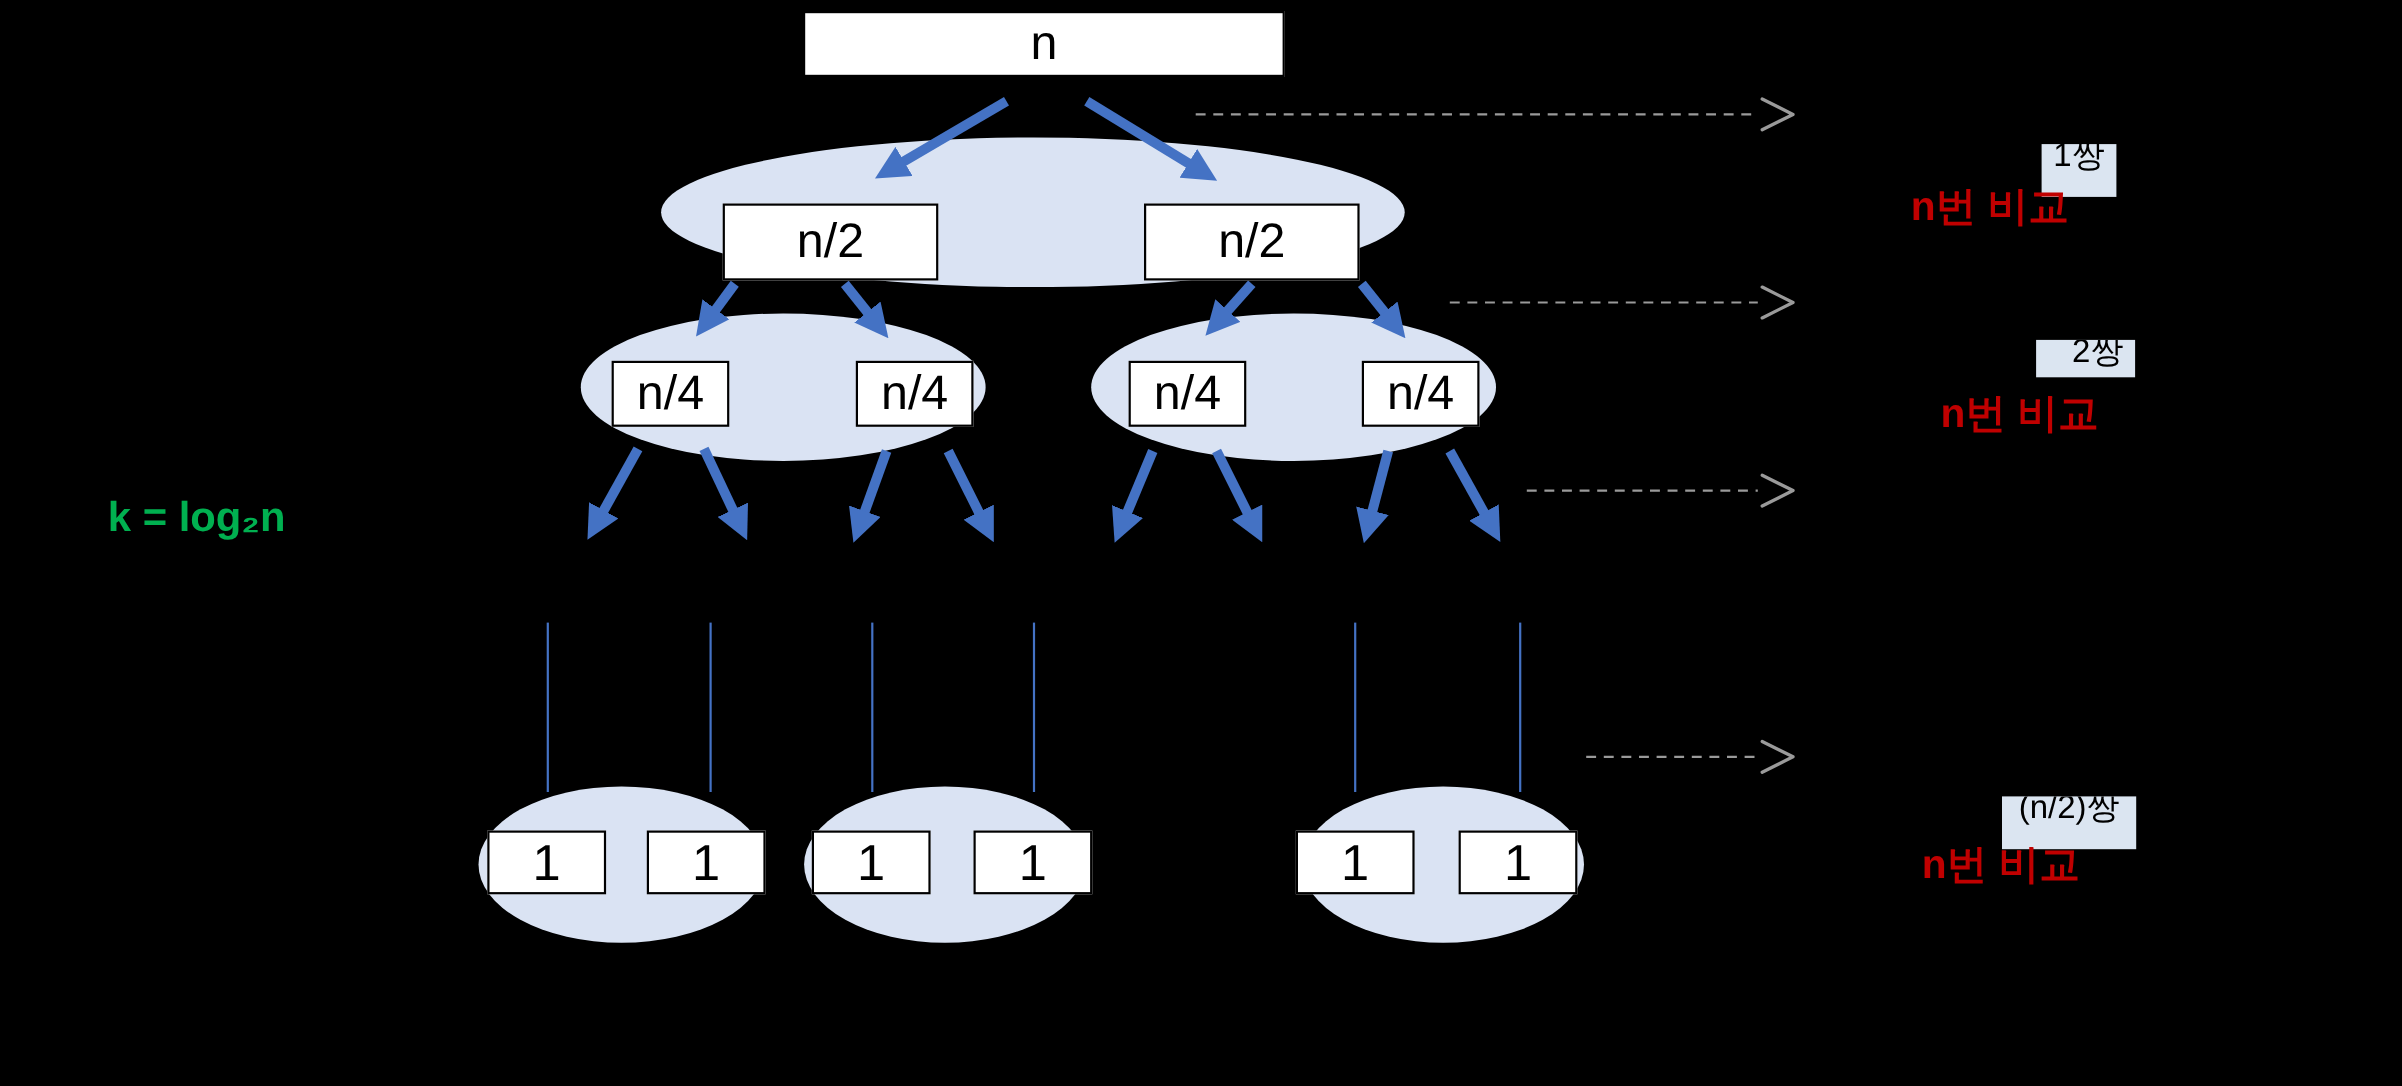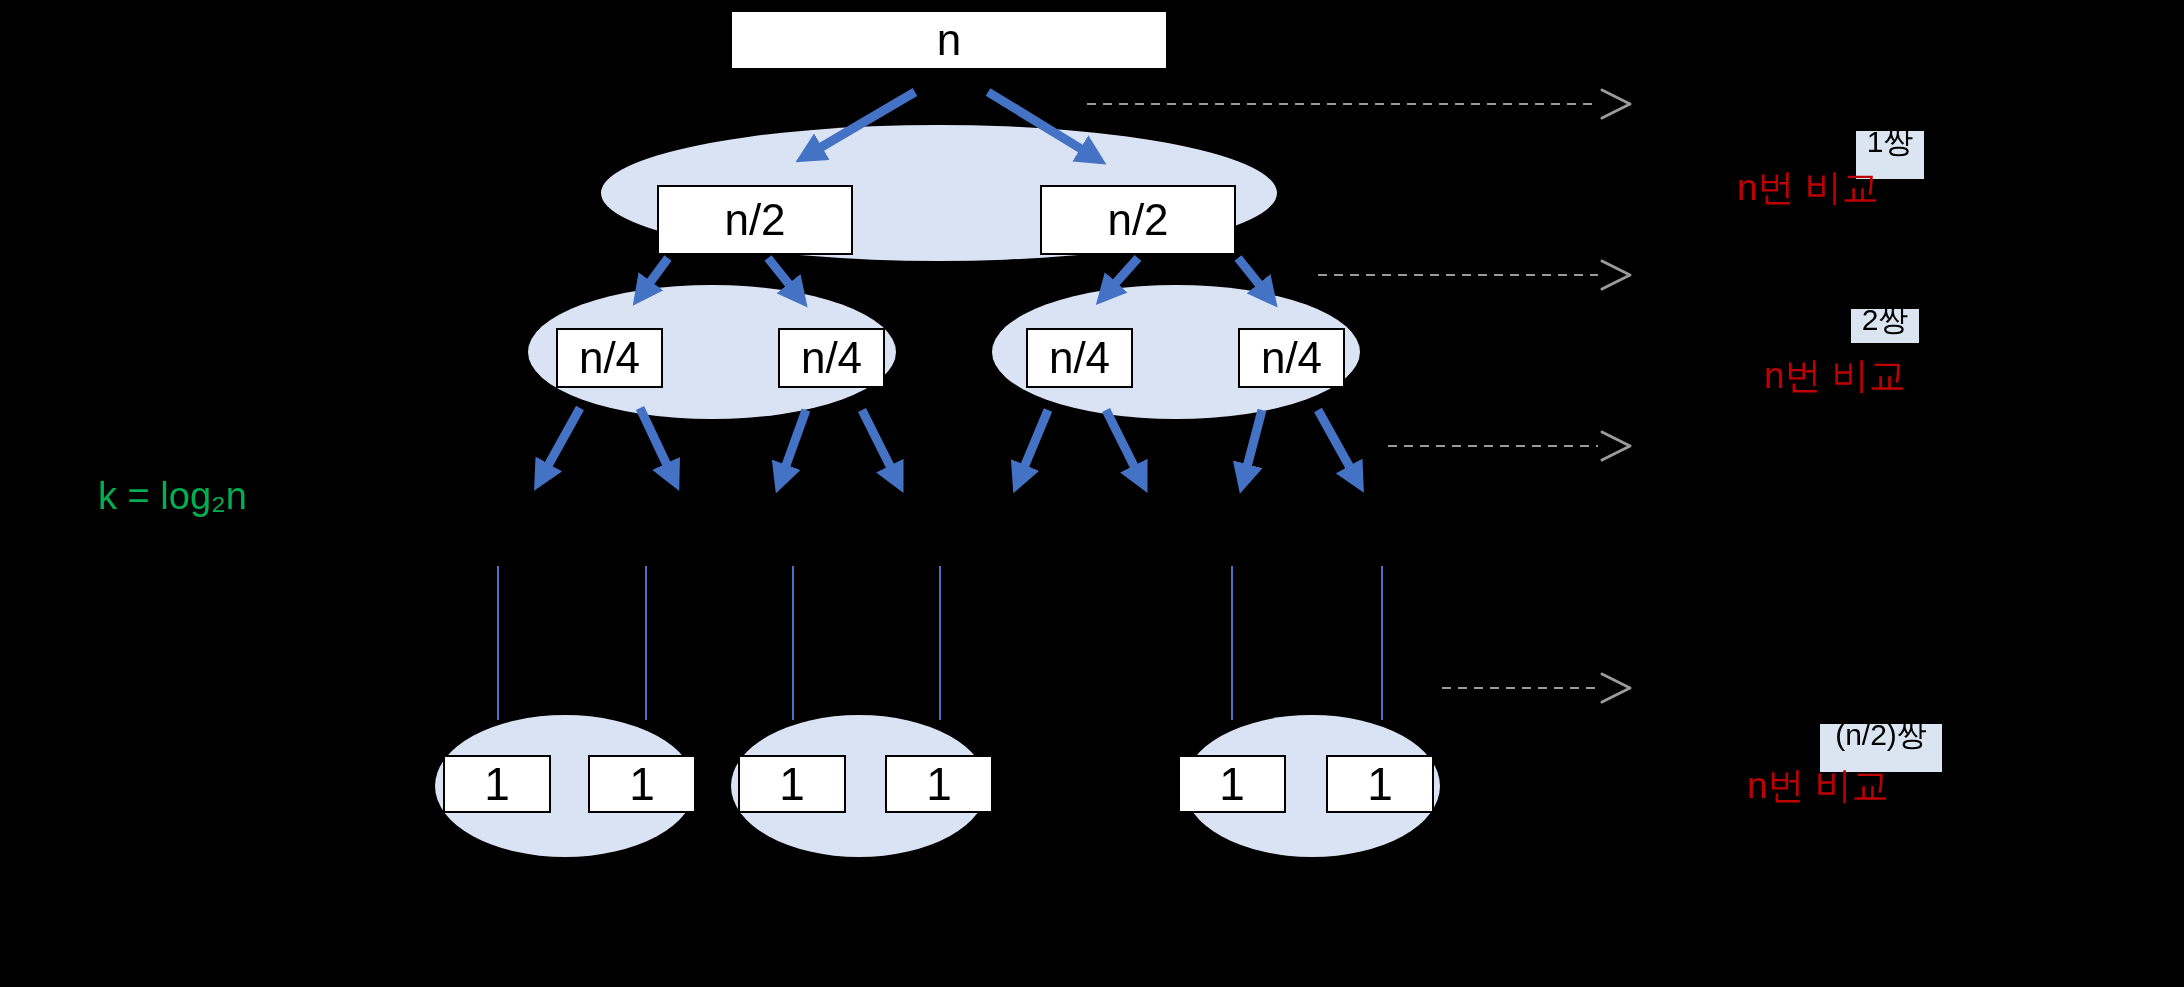--- a/index.html
+++ b/index.html
@@ -20,31 +20,31 @@
   .node{
     position:absolute;box-sizing:border-box;
     background:var(--node-fill,#fff);
     border:2px solid var(--node-border,#000);
     display:flex;align-items:center;justify-content:center;
     font-size:44px;color:#000;line-height:1;
   }
   .leaf{font-size:46px;}
   .formula{
     position:absolute;left:98px;top:450px;
-    font-size:38px;font-weight:normal;
-    color:var(--formula-green,#00b050);white-space:nowrap;margin-top:25px;
+    font-size:38px;font-weight:bold;
+    color:var(--formula-green,#00b050);white-space:nowrap;
   }
   .pairs{
     position:absolute;height:48px;overflow:hidden;
     background:var(--pair-label-bg,#dbe5f1);
     text-align:center;font-size:30px;color:var(--pair-label-text,#000);
   }
   .pairs>span{display:block;margin-top:-9px;line-height:40px;white-space:nowrap;}
   .cmp{
-    position:absolute;font-size:37px;font-weight:normal;
+    position:absolute;font-size:37px;font-weight:bold;
     color:var(--comparison-red,#c00000);white-space:nowrap;
   }
 </style>
 </head>
 <body>
 
 <div id="canvas">
 
   <svg id="shapes" width="2184" height="987" viewBox="0 0 2184 987">
     <defs>
@@ -111,21 +111,21 @@
   <div class="node leaf" style="left:1178px;top:755px;width:108px;height:58px;">1</div>
   <div class="node leaf" style="left:1326px;top:755px;width:108px;height:58px;">1</div>
 
   <div class="formula">k = log₂n</div>
 
   <div class="pairs" style="left:1856px;top:131px;width:68px;">
     <span>1쌍</span>
   </div>
   <div class="cmp" style="left:1737px;top:163px;">n번 비교</div>
 
-  <div class="pairs" style="left:1851px;top:309px;width:68px;height:34px;">
+  <div class="pairs" style="left:1851px;top:309px;width:68px;height:34px;padding-left:22px;">
     <span>2쌍</span>
   </div>
   <div class="cmp" style="left:1764px;top:351px;">n번 비교</div>
 
   <div class="pairs" style="left:1820px;top:724px;width:122px;text-align:center;">
     <span>(n/2)쌍</span>
   </div>
   <div class="cmp" style="left:1747px;top:761px;">n번 비교</div>
 
 </div>

